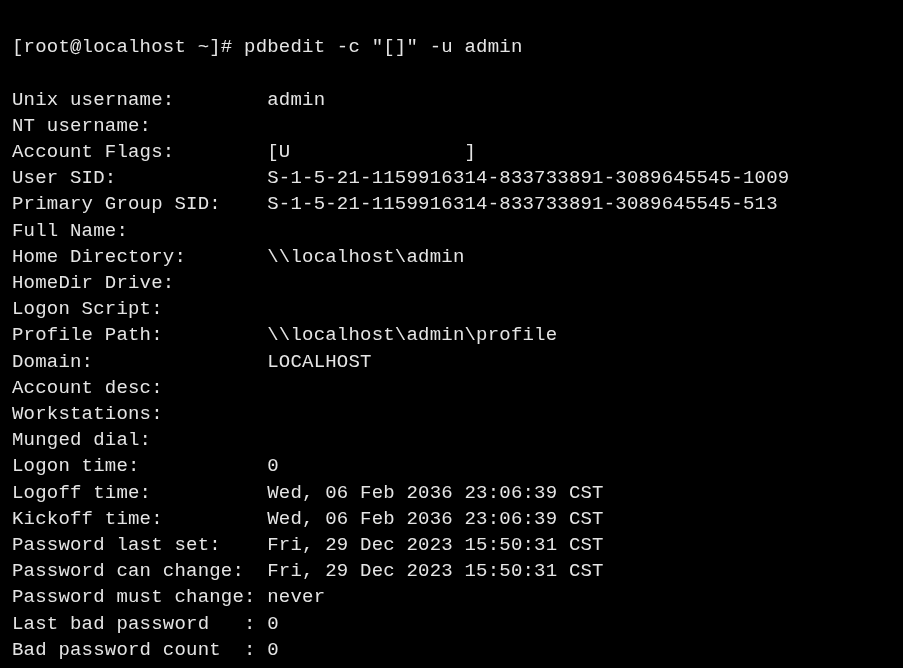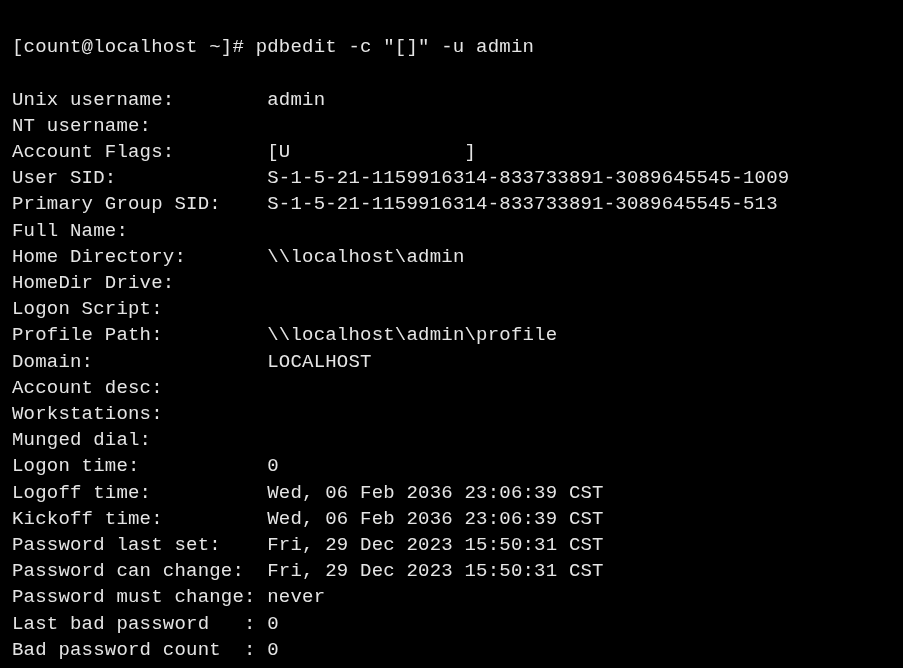--- a/index.html
+++ b/index.html
@@ -23,16 +23,16 @@
       white-space: pre;
     }
     .line {
       display: block;
     }
   </style>
 </head>
 <body>
 
 <div class="terminal">
-<span class="line"><span>[count@localhost ~]# </span><span>pdbedit -c "[]" -u admin</span></span>
+<span class="line"><span>[root@localhost ~]# </span><span>pdbedit -c "[]" -u admin</span></span>
 <div id="field-lines"><span class="line"><span>Unix username:        </span><span>admin</span></span><span class="line"><span>NT username:</span><span></span></span><span class="line"><span>Account Flags:        </span><span>[U               ]</span></span><span class="line"><span>User SID:             </span><span>S-1-5-21-1159916314-833733891-3089645545-1009</span></span><span class="line"><span>Primary Group SID:    </span><span>S-1-5-21-1159916314-833733891-3089645545-513</span></span><span class="line"><span>Full Name:</span><span></span></span><span class="line"><span>Home Directory:       </span><span>\\localhost\admin</span></span><span class="line"><span>HomeDir Drive:</span><span></span></span><span class="line"><span>Logon Script:</span><span></span></span><span class="line"><span>Profile Path:         </span><span>\\localhost\admin\profile</span></span><span class="line"><span>Domain:               </span><span>LOCALHOST</span></span><span class="line"><span>Account desc:</span><span></span></span><span class="line"><span>Workstations:</span><span></span></span><span class="line"><span>Munged dial:</span><span></span></span><span class="line"><span>Logon time:           </span><span>0</span></span><span class="line"><span>Logoff time:          </span><span>Wed, 06 Feb 2036 23:06:39 CST</span></span><span class="line"><span>Kickoff time:         </span><span>Wed, 06 Feb 2036 23:06:39 CST</span></span><span class="line"><span>Password last set:    </span><span>Fri, 29 Dec 2023 15:50:31 CST</span></span><span class="line"><span>Password can change:  </span><span>Fri, 29 Dec 2023 15:50:31 CST</span></span><span class="line"><span>Password must change: </span><span>never</span></span><span class="line"><span>Last bad password   : </span><span>0</span></span><span class="line"><span>Bad password count  : </span><span>0</span></span><span class="line"><span>Logon hours         : </span><span>FFFFFFFFFFFFFFFFFFFFFFFFFFFFFFFFFFFFFFFFFF</span></span></div>
 
 </div>
 
 </body></html>

